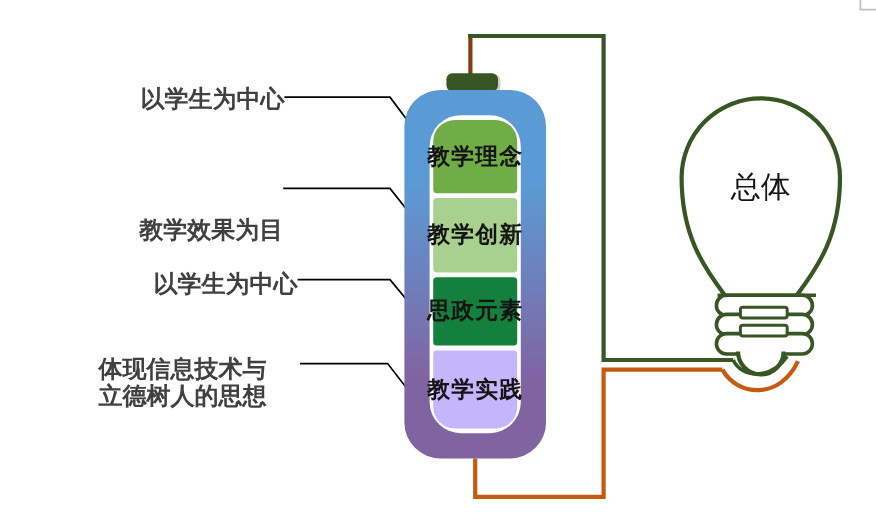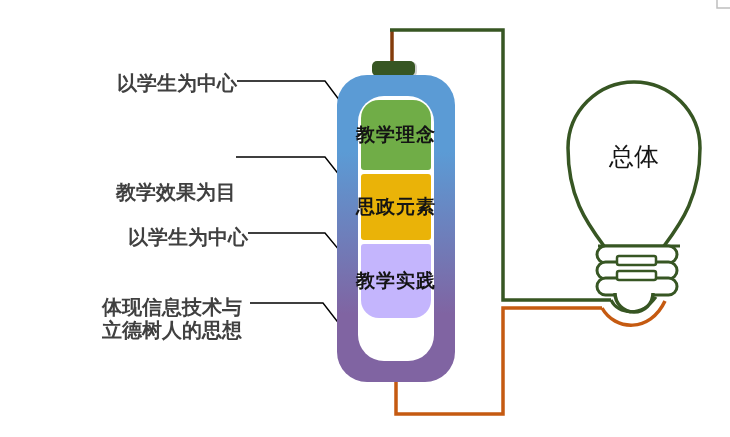--- a/index.html
+++ b/index.html
@@ -6,21 +6,21 @@
   body{
     width:730px;height:437px;position:relative;background:#ffffff;
     font-family:"Liberation Sans","DejaVu Sans",sans-serif;overflow:hidden;
   }
   svg.artwork{position:absolute;left:0;top:0;z-index:1;}
   .label{
     position:absolute;z-index:3;color:#404040;font-weight:700;font-size:20px;
     line-height:23px;white-space:nowrap;
   }
   .label.right-align{text-align:right;}
-  .label.center-align{text-align:center;white-space:normal;font-family:Liberation Mono, monospace;}
+  .label.center-align{text-align:left;white-space:normal;}
   .battery-cap{
     position:absolute;left:372px;top:61px;width:43px;height:15px;z-index:2;
     border-radius:5px;box-shadow:2px 1px 0 rgba(120,120,120,.35);
   }
   .battery-body{
     position:absolute;left:337px;top:75px;width:118px;height:307px;z-index:2;
     border-radius:30px;padding:21px;box-sizing:border-box;
     background:linear-gradient(180deg,#5B9BD5 0%,#5B9BD5 25%,#8064A2 78%,#8064A2 100%);
   }
   .battery-inner{
@@ -72,21 +72,22 @@
   <path d="M 602 308 C 615 331 650 333 665 301" fill="none" stroke-width="3.5" stroke="#C55A11"></path>
 
   <path d="M 717 0 L 717 8 L 730 8" fill="none" stroke-width="1.5" stroke="#BFBFBF"></path>
 </svg>
 
 <div class="battery-cap" style="background: rgb(55, 86, 35);"></div>
 
 <div class="battery-body">
   <div class="battery-inner">
     <div class="battery-seg seg-0" style="background: rgb(112, 173, 71);">教学理念</div>
-    <div class="battery-seg seg-2" style="background: #eab308;">思政元素</div>
+    <div class="battery-seg seg-1" style="background: rgb(169, 208, 142);">教学创新</div>
+    <div class="battery-seg seg-2" style="background: #15803d;">思政元素</div>
     <div class="battery-seg seg-3" style="background: #c4b5fd;">教学实践</div>
   </div>
 </div>
 
 <div class="label right-align" style="left:80px;top:72px;width:157px;">以学生为中心</div>
 
 <div class="label right-align" style="left:80px;top:149px;width:156px;margin-top:32px;">教学效果为目</div>
 
 <div class="label right-align" style="left:80px;top:226px;width:168px;">以学生为中心</div>
 

